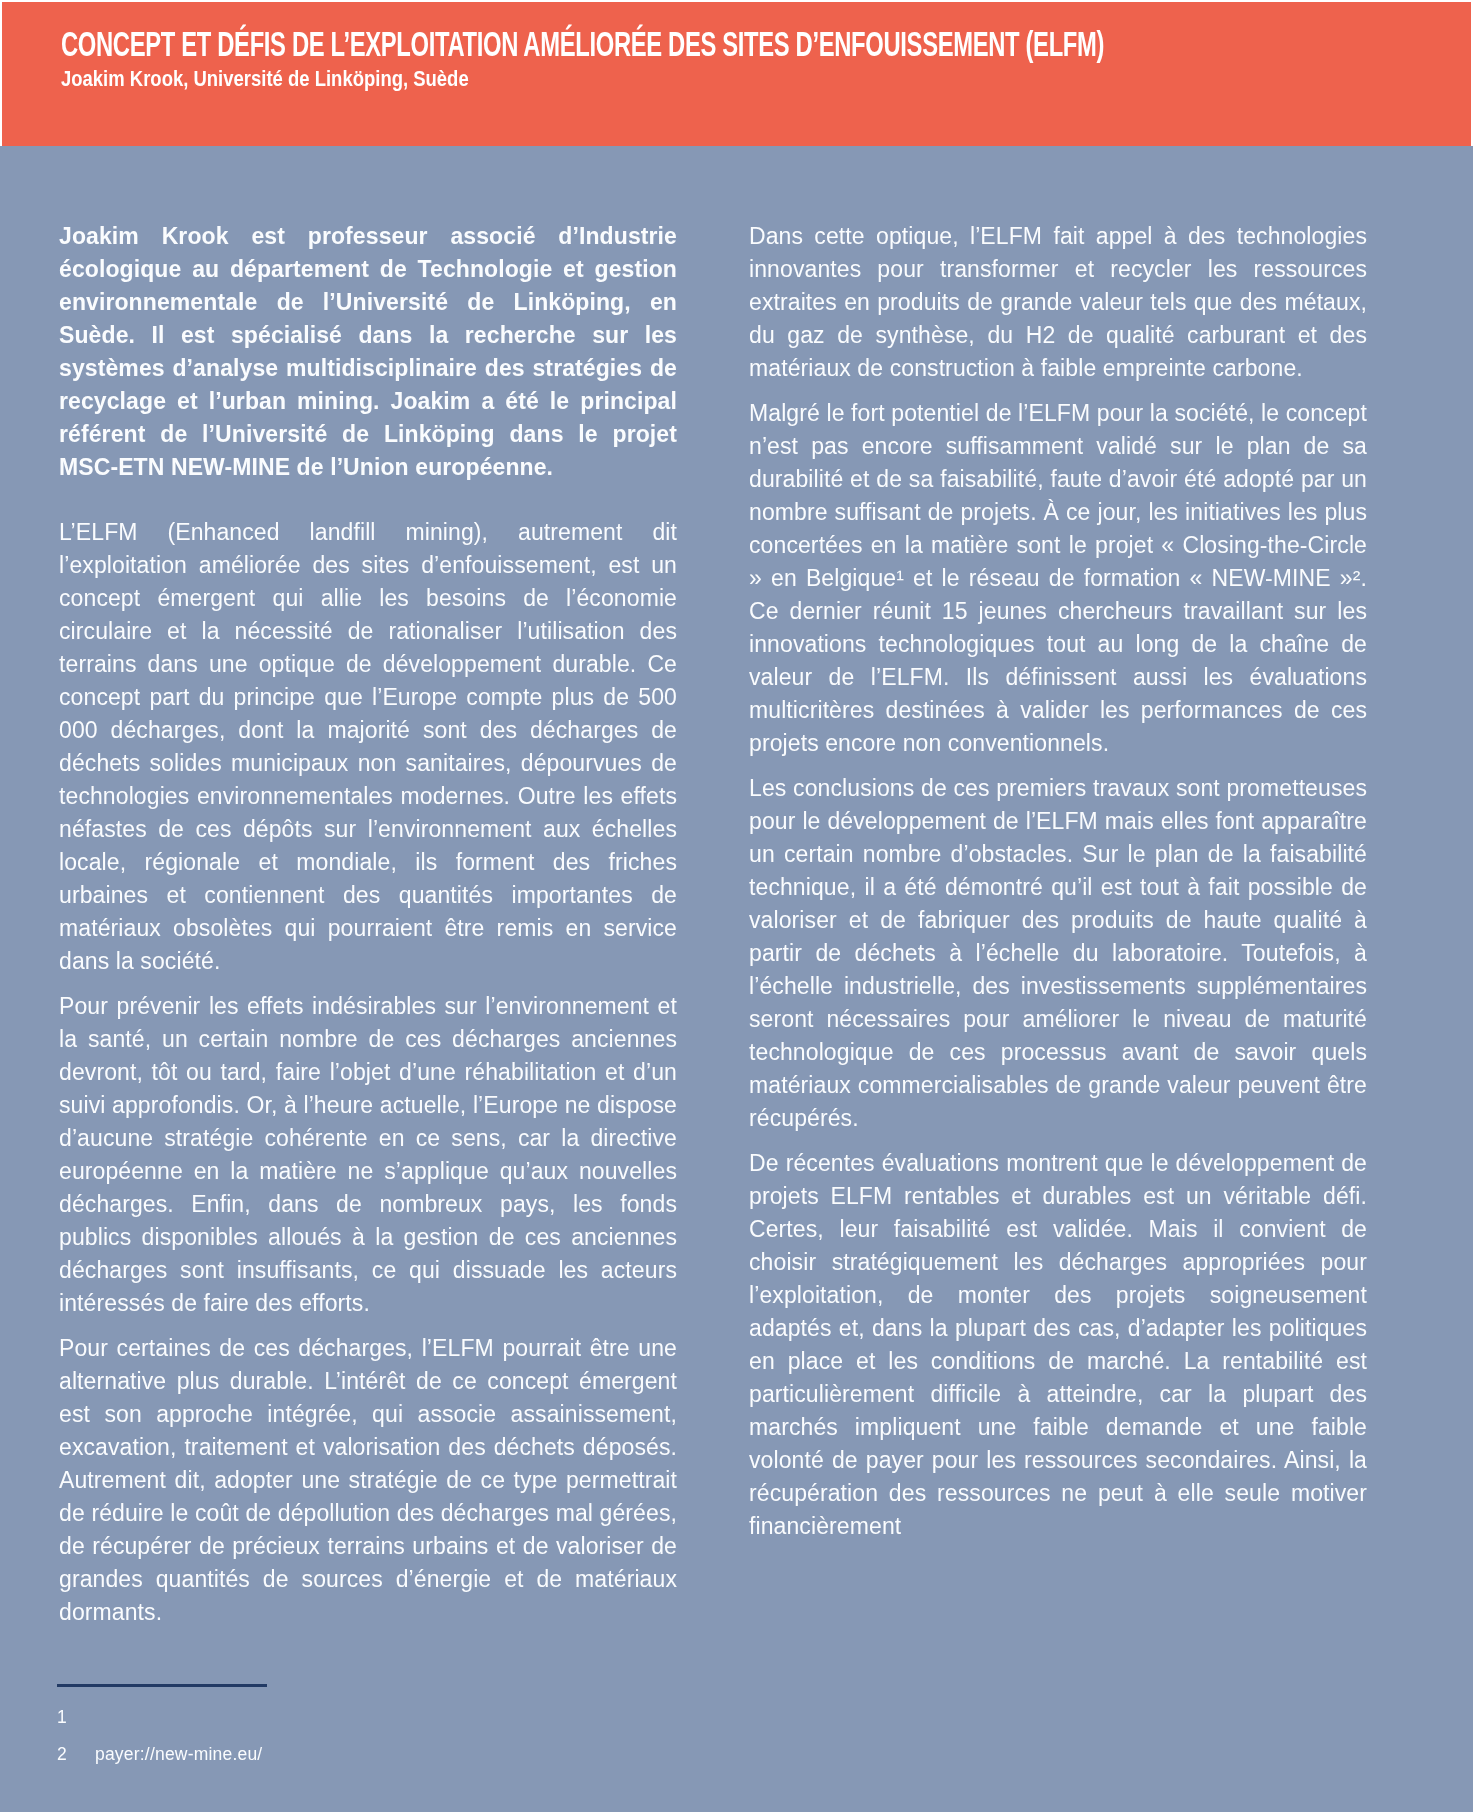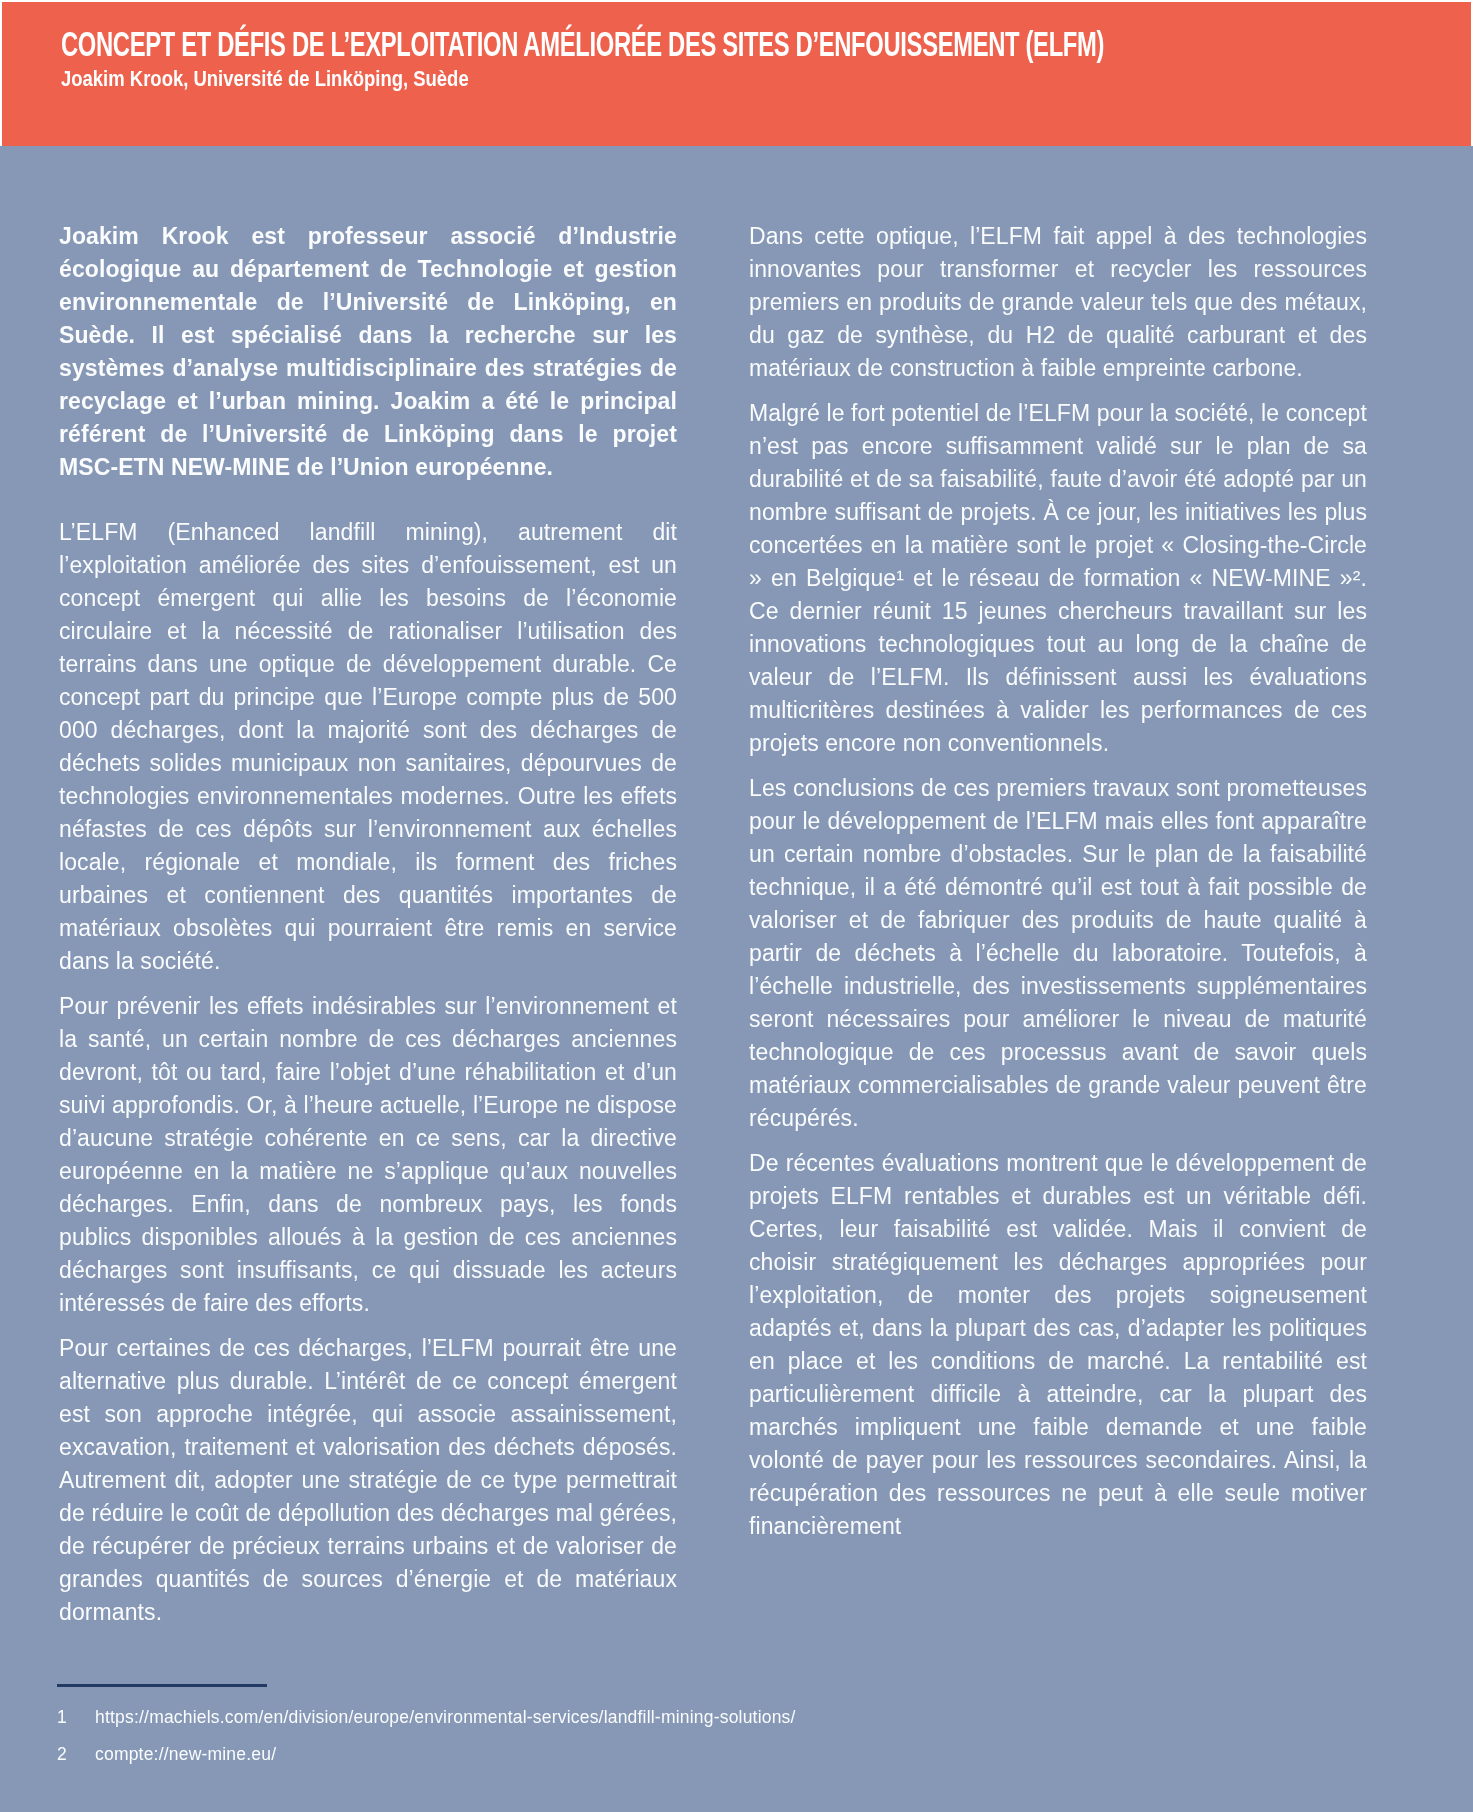--- a/index.html
+++ b/index.html
@@ -101,30 +101,29 @@
 </div>
 
 <div class="content" style="background: rgb(134, 152, 181); color: rgb(250, 252, 254);">
   <div class="col">
     <p class="bio">Joakim Krook est professeur associé d’Industrie écologique au département de Technologie et gestion environnementale de l’Université de Linköping, en Suède. Il est spécialisé dans la recherche sur les systèmes d’analyse multidisciplinaire des stratégies de recyclage et l’urban mining. Joakim a été le principal référent de l’Université de Linköping dans le projet MSC-ETN NEW-MINE de l’Union européenne.</p>
     <p>L’ELFM (Enhanced landfill mining), autrement dit l’exploitation améliorée des sites d’enfouissement, est un concept émergent qui allie les besoins de l’économie circulaire et la nécessité de rationaliser l’utilisation des terrains dans une optique de développement durable. Ce concept part du principe que l’Europe compte plus de 500 000 décharges, dont la majorité sont des décharges de déchets solides municipaux non sanitaires, dépourvues de technologies environnementales modernes. Outre les effets néfastes de ces dépôts sur l’environnement aux échelles locale, régionale et mondiale, ils forment des friches urbaines et contiennent des quantités importantes de matériaux obsolètes qui pourraient être remis en service dans la société.</p>
     <p>Pour prévenir les effets indésirables sur l’environnement et la santé, un certain nombre de ces décharges anciennes devront, tôt ou tard, faire l’objet d’une réhabilitation et d’un suivi approfondis. Or, à l’heure actuelle, l’Europe ne dispose d’aucune stratégie cohérente en ce sens, car la directive européenne en la matière ne s’applique qu’aux nouvelles décharges. Enfin, dans de nombreux pays, les fonds publics disponibles alloués à la gestion de ces anciennes décharges sont insuffisants, ce qui dissuade les acteurs intéressés de faire des efforts.</p>
     <p>Pour certaines de ces décharges, l’ELFM pourrait être une alternative plus durable. L’intérêt de ce concept émergent est son approche intégrée, qui associe assainissement, excavation, traitement et valorisation des déchets déposés. Autrement dit, adopter une stratégie de ce type permettrait de réduire le coût de dépollution des décharges mal gérées, de récupérer de précieux terrains urbains et de valoriser de grandes quantités de sources d’énergie et de matériaux dormants.</p>
   </div>
   <div class="col">
-    <p>Dans cette optique, l’ELFM fait appel à des technologies innovantes pour transformer et recycler les ressources premiers en produits de grande valeur tels que des métaux, du gaz de synthèse, du H2 de qualité carburant et des matériaux de construction à faible empreinte carbone.</p>
+    <p>Dans cette optique, l’ELFM fait appel à des technologies innovantes pour transformer et recycler les ressources extraites en produits de grande valeur tels que des métaux, du gaz de synthèse, du H2 de qualité carburant et des matériaux de construction à faible empreinte carbone.</p>
     <p>Malgré le fort potentiel de l’ELFM pour la société, le concept n’est pas encore suffisamment validé sur le plan de sa durabilité et de sa faisabilité, faute d’avoir été adopté par un nombre suffisant de projets. À ce jour, les initiatives les plus concertées en la matière sont le projet « Closing-the-Circle » en Belgique¹ et le réseau de formation « NEW-MINE »². Ce dernier réunit 15 jeunes chercheurs travaillant sur les innovations technologiques tout au long de la chaîne de valeur de l’ELFM. Ils définissent aussi les évaluations multicritères destinées à valider les performances de ces projets encore non conventionnels.</p>
     <p>Les conclusions de ces premiers travaux sont prometteuses pour le développement de l’ELFM mais elles font apparaître un certain nombre d’obstacles. Sur le plan de la faisabilité technique, il a été démontré qu’il est tout à fait possible de valoriser et de fabriquer des produits de haute qualité à partir de déchets à l’échelle du laboratoire. Toutefois, à l’échelle industrielle, des investissements supplémentaires seront nécessaires pour améliorer le niveau de maturité technologique de ces processus avant de savoir quels matériaux commercialisables de grande valeur peuvent être récupérés.</p>
     <p>De récentes évaluations montrent que le développement de projets ELFM rentables et durables est un véritable défi. Certes, leur faisabilité est validée. Mais il convient de choisir stratégiquement les décharges appropriées pour l’exploitation, de monter des projets soigneusement adaptés et, dans la plupart des cas, d’adapter les politiques en place et les conditions de marché. La rentabilité est particulièrement difficile à atteindre, car la plupart des marchés impliquent une faible demande et une faible volonté de payer pour les ressources secondaires. Ainsi, la récupération des ressources ne peut à elle seule motiver financièrement</p>
   </div>
 </div>
 
 <div class="footnotes" style="color: rgb(250, 252, 254);">
   <div class="footnote-rule" style="background: rgb(34, 58, 100);"></div>
   <div class="footnote">
     <span class="fn-num">1</span>
-    <a class="fn-url" href="#">https://machiels.com/en/division/europe/environmental-services/landfill-mining-solutions/</a>
   </div>
   <div class="footnote">
     <span class="fn-num">2</span>
-    <a class="fn-url" href="#">compte://new-mine.eu/</a>
+    <a class="fn-url" href="#">payer://new-mine.eu/</a>
   </div>
 </div>
 
 </body></html>

